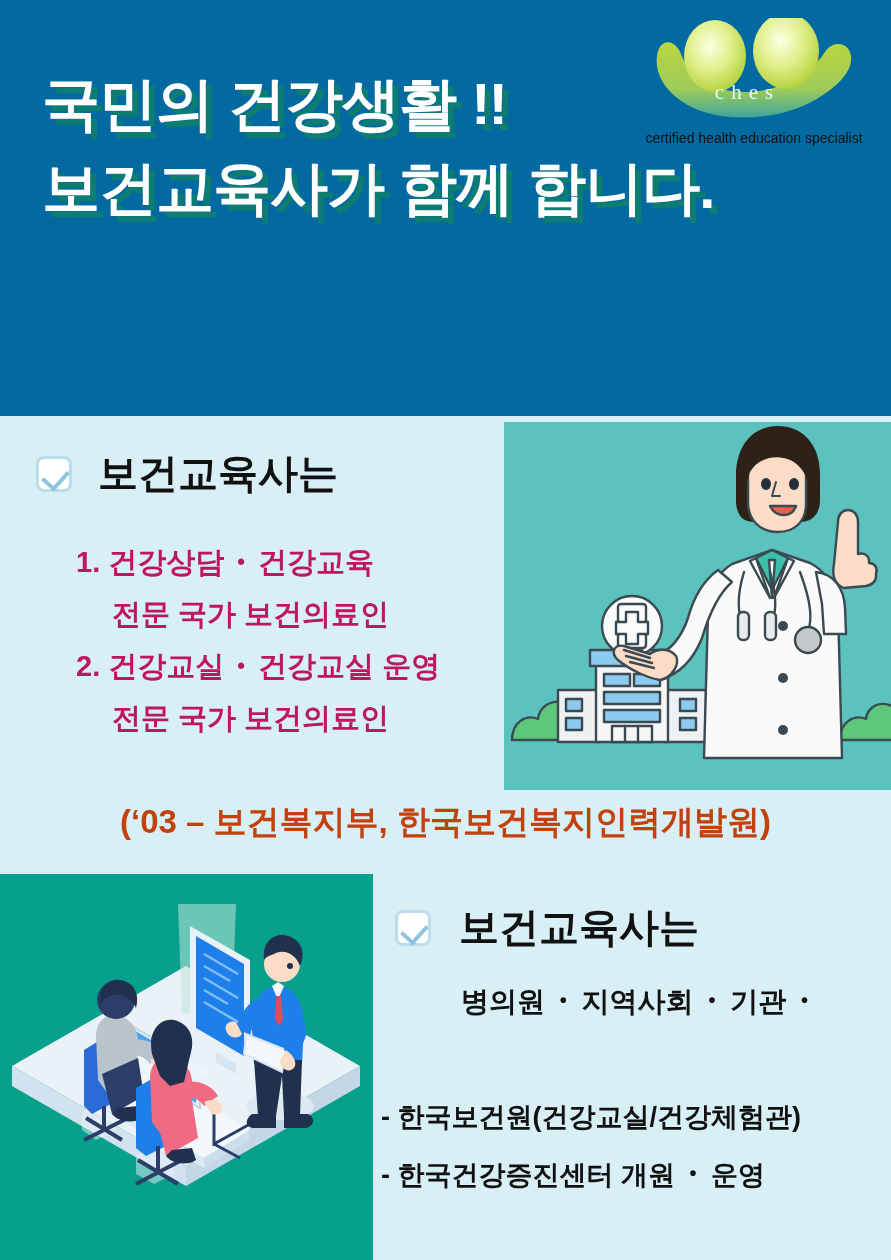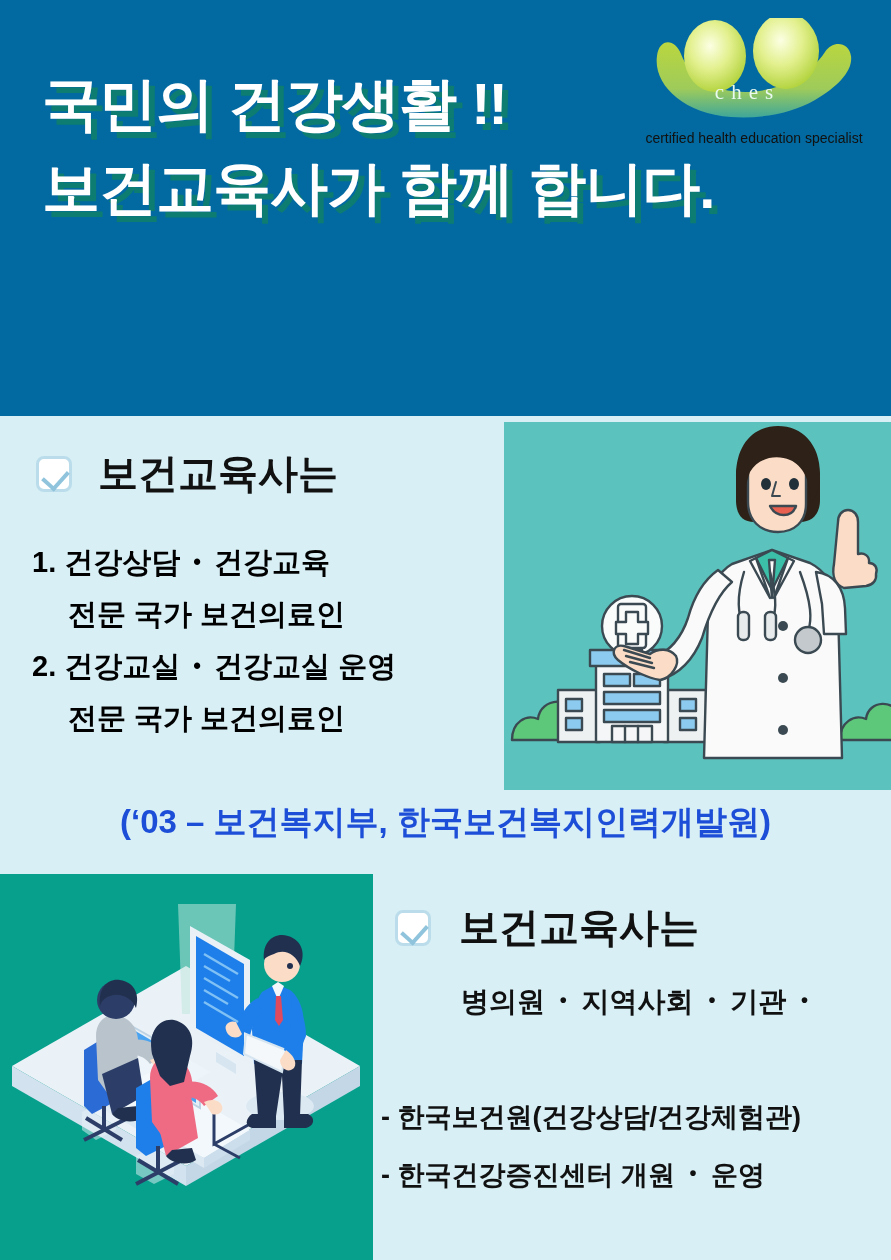--- a/index.html
+++ b/index.html
@@ -63,34 +63,34 @@
     background:#ffffff;position:relative;box-sizing:border-box;flex:none;
   }
   .chk::after{
     content:"";position:absolute;left:8px;top:6px;width:13px;height:20px;
     border-right:4px solid #8FC4DC;border-bottom:4px solid #8FC4DC;
     transform:rotate(42deg);
   }
   .sec1-head-label{font-size:40px;font-weight:bold;color:#111111;white-space:nowrap;}
 
   .sec1-list{position:absolute;left:32px;top:120px;width:470px;}
-  .li-row{font-size:29px;font-weight:bold;color:#000000;line-height:52px;white-space:nowrap;}
+  .li-row{font-size:29px;font-weight:bold;color:#be185d;line-height:52px;white-space:nowrap;margin-left:44px;}
   .li-row.indent{padding-left:36px;}
   .li-row .bull{font-size:22px;vertical-align:3px;padding:0 5px;}
 
   
   .doc-panel{
     position:absolute;left:504px;top:422px;width:387px;height:368px;
     background:#5BC2BE;overflow:hidden;
   }
 
   
   .caption{
     position:absolute;left:0;top:800px;width:891px;text-align:center;
-    font-size:33px;font-weight:bold;color:#1d4ed8;white-space:nowrap;
+    font-size:33px;font-weight:bold;color:#c2410c;white-space:nowrap;
   }
 
   
   .class-panel{
     position:absolute;left:0;top:874px;width:373px;height:386px;
     background:#06A08C;overflow:hidden;
   }
   .sec2{position:absolute;left:373px;top:874px;width:518px;height:386px;background:#D7EFF5;}
   .sec2-head{position:absolute;left:22px;top:26px;display:flex;align-items:center;gap:28px;}
   .sec2-head-label{font-size:40px;font-weight:bold;color:#111111;white-space:nowrap;}
@@ -345,21 +345,21 @@
         <span>지역사회</span>
         <span class="bull">•</span>
         <span>기관</span>
         <span class="bull">•</span>
       </div>
     </div>
 
     <div class="sec2-notes">
       <div class="s2-note">
         <span>-</span>
-        <span>한국보건원(건강상담/건강체험관)</span>
+        <span>한국보건원(건강교실/건강체험관)</span>
       </div>
       <div class="s2-note">
         <span>-</span>
         <span>한국건강증진센터 개원</span>
         <span class="bull">•</span>
         <span>운영</span>
       </div>
     </div>
   </div>
 

